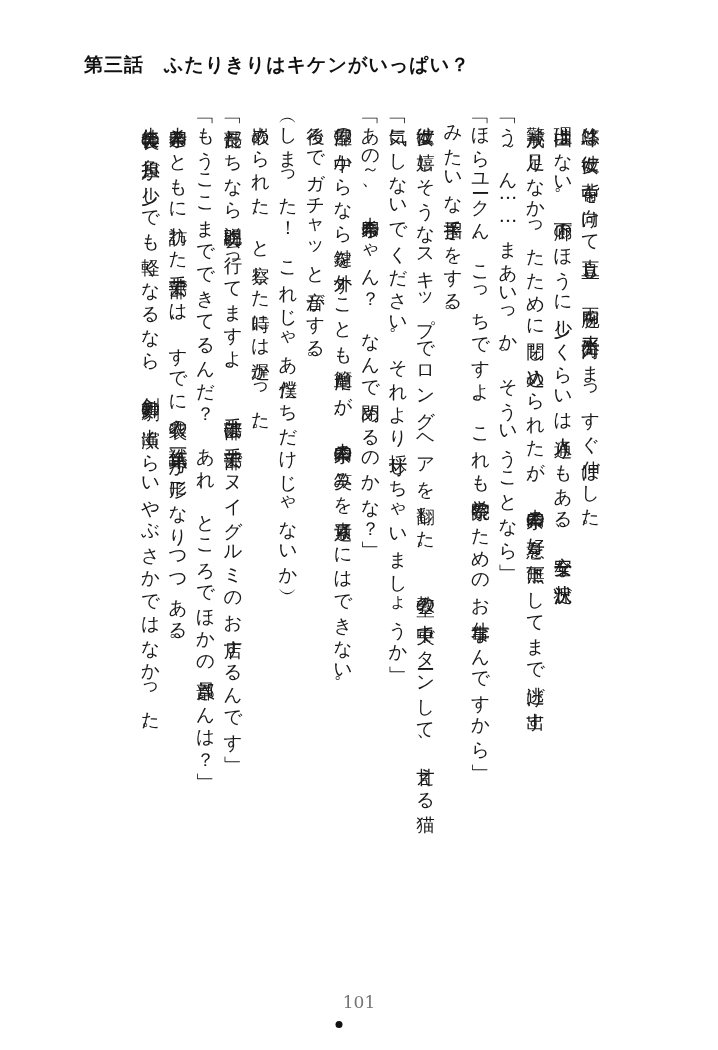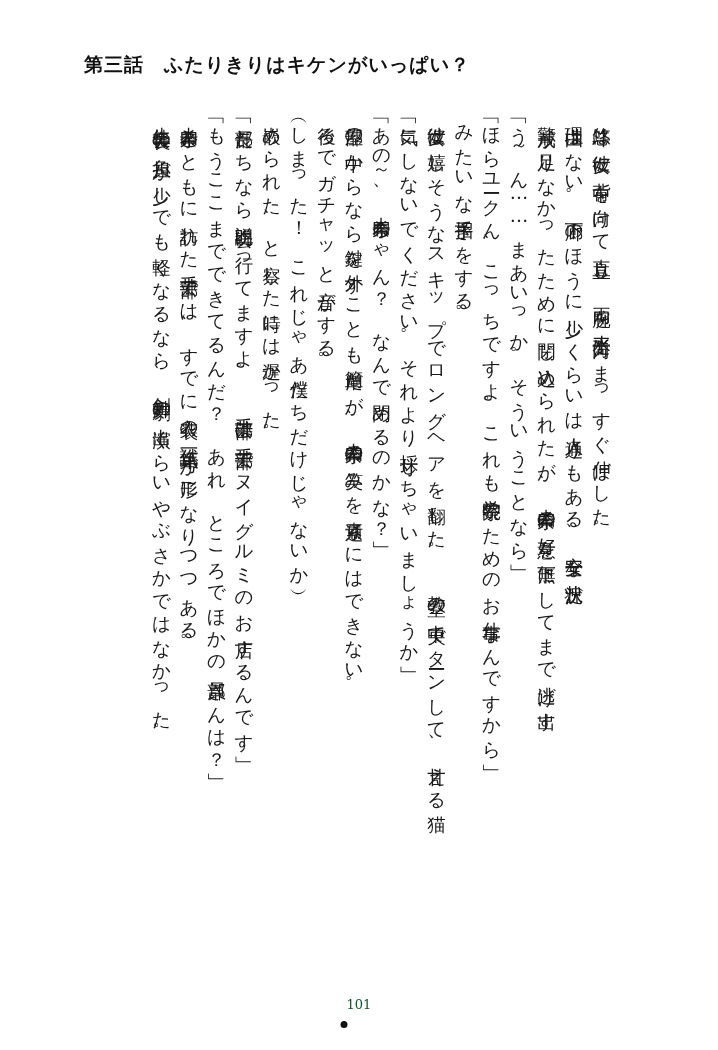--- a/index.html
+++ b/index.html
@@ -15,21 +15,20 @@
     color: #1a1a1a;
     overflow: hidden;
   }
 
   .page {
     position: absolute;
     inset: 0;
     width: 677px;
     height: 1050px;
     background: #ffffff;
-    padding-left: 11px;
   }
 
   
   .chapter-heading {
     position: absolute;
     top: 52px;
     left: 84px;
     font-size: 19px;
     font-weight: 700;
     letter-spacing: 1px;
@@ -62,22 +61,22 @@
     color: #1a1a1a;
     font-family: "DejaVu Serif", "Liberation Serif", serif;
   }
 
   .page-number {
     position: absolute;
     bottom: 38px;
     left: 0;
     width: 718px;
     text-align: center;
-    font-size: 13px;
-    color: #14532d;
+    font-size: 17px;
+    color: #737373;
     font-family: "DejaVu Serif", "Liberation Serif", serif;
   }
 
   .page-marker {
     position: absolute;
     bottom: 22px;
     left: 50%;
     transform: translateX(-50%);
     width: 7px;
     height: 7px;

